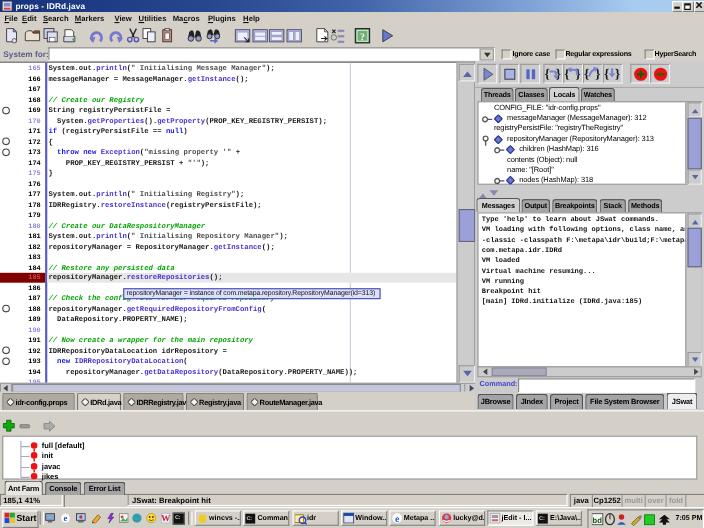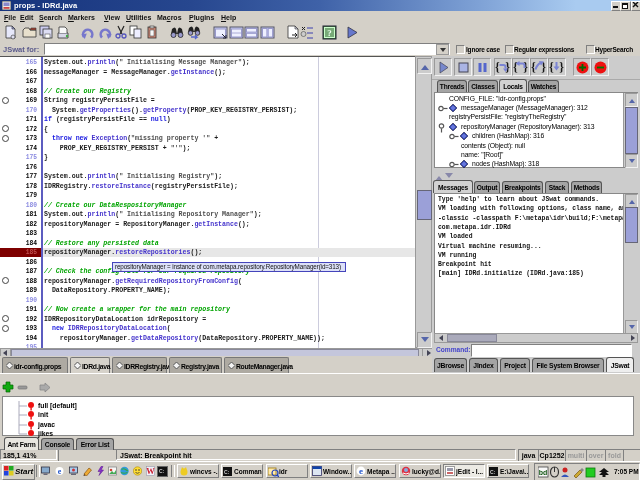--- a/index.html
+++ b/index.html
@@ -156,21 +156,21 @@
         <text x="7.5" y="11" font-size="9" font-weight="bold" fill="#eeffee" text-anchor="middle" font-family="Liberation Serif">?</text>
       </g>
 
     <g transform="translate(344,0)">
         <path d="M2 2 l9 5.5 l-9 5.5 z" fill="#6677cc" stroke="#334" stroke-width="0.8"></path>
       </g>
   </svg>
 </div>
 
 <div class="a" style="left:0;top:42px;width:640px;height:14px;background:#d4d0c8;">
-  <div class="a" style="left:3px;top:3px;font-size:7.5px;font-weight:700;color:#5a5a8c;">JSwat for:</div>
+  <div class="a" style="left:3px;top:3px;font-size:7.5px;font-weight:700;color:#5a5a8c;">System for:</div>
   <div class="a in" style="left:44px;top:1px;width:404px;height:10px;background:#fff;"></div>
   <div class="a" style="left:436px;top:2px;width:11px;height:9px;background:#d4d0c8;border:1px solid #999;">
       <div style="width:0;height:0;border:3px solid transparent;border-top:4px solid #333;margin:3px auto 0;"></div>
     </div>
   <div class="a in" style="left:456px;top:3px;width:7px;height:7px;background:#d4d0c8;"></div>
   <div class="a" style="left:466px;top:3.5px;font-size:6.5px;font-weight:700;letter-spacing:-0.2px;">Ignore case</div>
   <div class="a in" style="left:505px;top:3px;width:7px;height:7px;background:#d4d0c8;"></div>
   <div class="a" style="left:514px;top:3.5px;font-size:6.5px;font-weight:700;letter-spacing:-0.2px;">Regular expressions</div>
   <div class="a in" style="left:586px;top:3px;width:7px;height:7px;background:#d4d0c8;"></div>
   <div class="a" style="left:595px;top:3.5px;font-size:6.5px;font-weight:700;letter-spacing:-0.2px;">HyperSearch</div>
@@ -538,21 +538,21 @@
 </div>
 
 <div class="a" style="left:0;top:461px;width:640px;height:19px;background:#d4d0c8;border-top:1px solid #fff;" id="taskbar">
     <div class="a out" style="left:2px;top:2px;width:31px;height:14px;background:#d4d0c8;">
       <svg width="10" height="10" style="position:absolute;left:1px;top:1px">
         <rect x="0" y="0" width="4.5" height="4.5" fill="#dd2222"></rect>
         <rect x="5" y="0" width="4.5" height="4.5" fill="#22aa22"></rect>
         <rect x="0" y="5" width="4.5" height="4.5" fill="#2244dd"></rect>
         <rect x="5" y="5" width="4.5" height="4.5" fill="#ddcc22"></rect>
       </svg>
-      <span style="position:absolute;left:12px;top:2px;font-size:8px;font-weight:700;font-style:italic;">Start</span>
+      <span style="position:absolute;left:12px;top:2px;font-size:8px;font-weight:700;">Start</span>
     </div>
 <div class="a" style="left:36px;top:3px;width:2px;height:12px;border-left:1px solid #808080;border-right:1px solid #fff;"></div>
 <svg class="a" style="left:41px;top:4px" width="9" height="10">
       <rect x="0.5" y="1" width="8" height="6" fill="#88aacc" stroke="#334" stroke-width="0.8"></rect>
       <rect x="2.5" y="7.5" width="4" height="1.5" fill="#667"></rect>
     </svg>
 <svg class="a" style="left:55px;top:4px" width="9" height="10">
       <circle cx="4.5" cy="5" r="4" fill="#fff"></circle>
       <text x="4.5" y="8" font-size="8" font-weight="bold" fill="#2255cc" text-anchor="middle" font-family="Liberation Serif">e</text>
     </svg>

